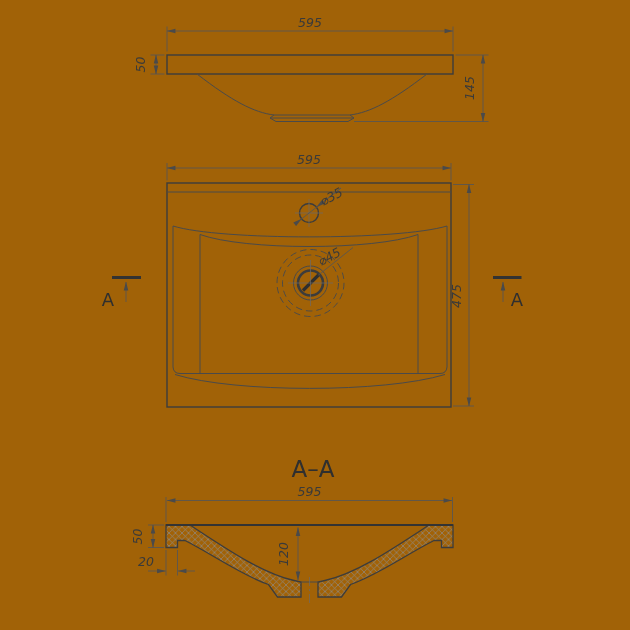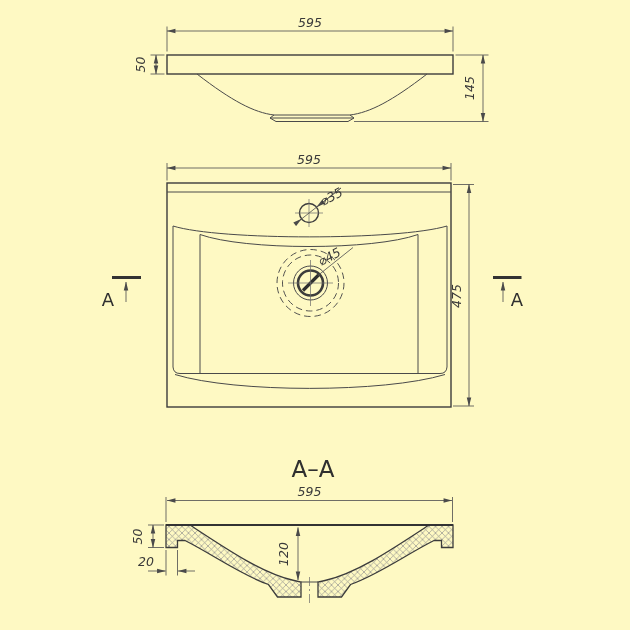--- a/index.html
+++ b/index.html
@@ -1,17 +1,17 @@
 <!DOCTYPE html>
 <html><head>
 <meta charset="utf-8">
 <style>
   html,body{margin:0;padding:0;background:#ffffff;}
   .canvas{
-    position:relative;width:630px;height:630px;background:#fef9c3;
+    position:relative;width:630px;height:630px;background:#a16207;
     font-family:"DejaVu Sans",sans-serif;overflow:hidden;
   }
   svg{display:block;}
   .obj{stroke:#3c3c3c;stroke-width:1.4;fill:none;stroke-linecap:round;}
   .obj-thin{stroke:#4a4a4a;stroke-width:1.0;fill:none;}
   .obj-thick{stroke:#333333;stroke-width:2.2;fill:none;}
   .dim{stroke:#555555;stroke-width:0.85;fill:none;}
   .cl{stroke:#6a6a6a;stroke-width:0.7;fill:none;}
   .dash{stroke:#4a4a4a;stroke-width:0.95;fill:none;stroke-dasharray:6.5 4;}
   .dimtext{font-family:"DejaVu Sans",sans-serif;font-style:italic;font-size:12.5px;fill:#3a3a3a;}

